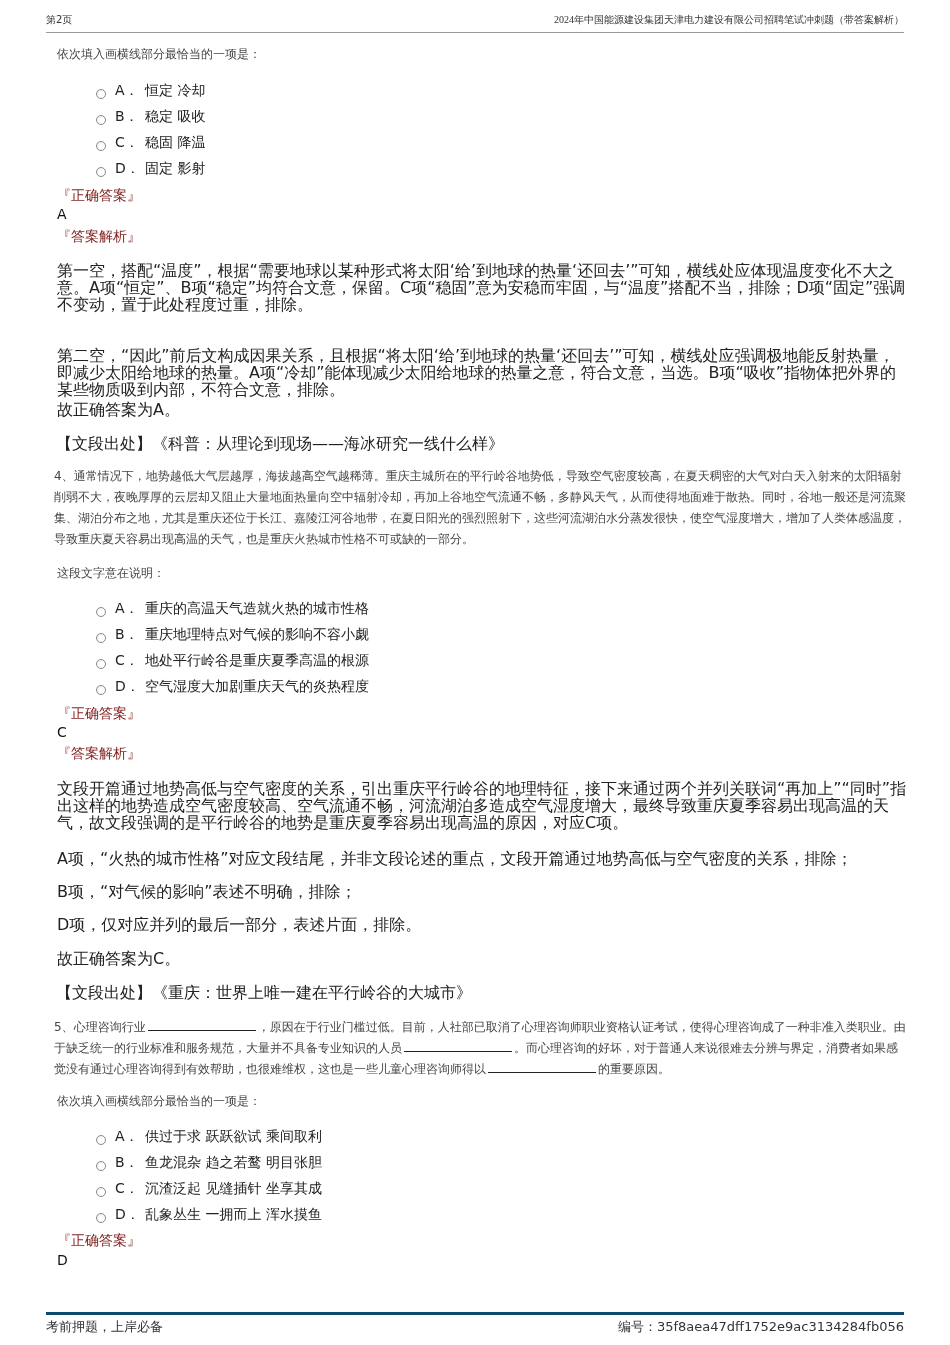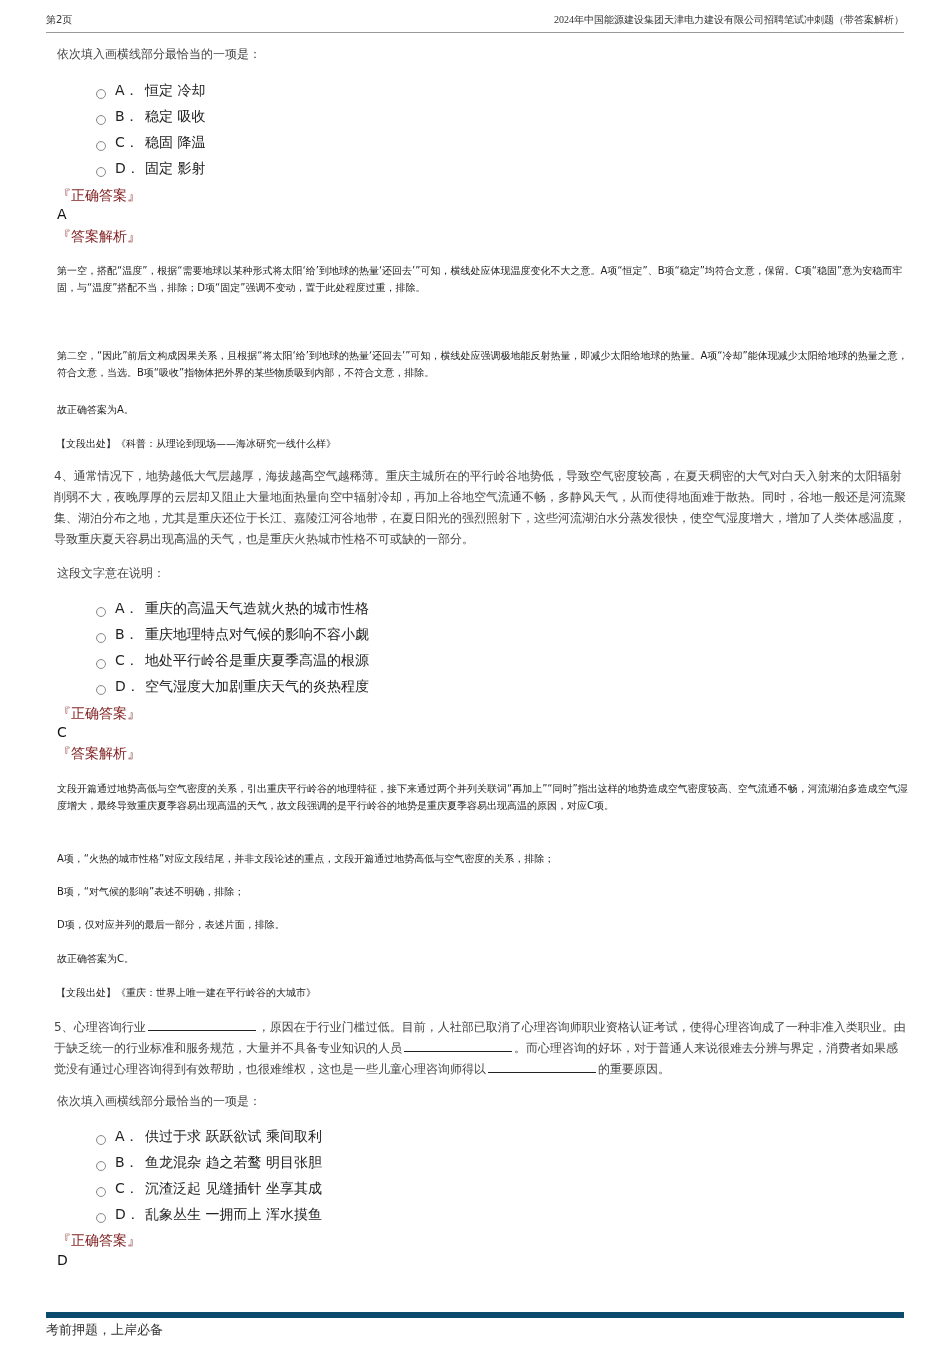--- a/index.html
+++ b/index.html
@@ -10,29 +10,29 @@
   }
   .header {
     position: absolute; left: 46px; right: 46px; top: 10px; height: 22px;
     border-bottom: 1px solid #999;
     font-size: 10px; color: #333;
   }
   .header .left { position: absolute; left: 0; top: 3px; }
   .header .right { position: absolute; right: 0; top: 3px; font-family: Liberation Serif, serif; }
   .footer {
     position: absolute; left: 46px; right: 46px; top: 1312px; height: 24px;
-    border-top: 6px solid #0c4a6e;
+    border-top: 3px solid #0c4a6e;
     font-size: 13px; color: #333;
   }
   .footer .left { position: absolute; left: 0; top: 3px; }
   .footer .right { position: absolute; right: 0; top: 3px; }
 
   .block { position: absolute; left: 57px; right: 42px; }
   .small { font-size: 12px; color: #444; line-height: 21px; }
-  .para { font-size: 10px; color: #222; line-height: 17px; }
+  .para { font-size: 16px; color: #222; line-height: 17px; }
 
   .options { position: absolute; left: 96px; }
   .option {
     display: flex; align-items: center; height: 26px;
     font-size: 14px; color: #222;
   }
   .radio {
     width: 10px; height: 10px; border-radius: 50%;
     border: 1px solid #8a8a8a; box-sizing: border-box;
     background: radial-gradient(circle at 60% 60%, #fff 40%, #e6e6e6 100%);
@@ -151,13 +151,14 @@
     <span class="opt-letter">D．</span>
     <span>乱象丛生 一拥而上 浑水摸鱼</span>
   </div>
 </div>
 
 <div class="bracket" style="top:1232px;">『正确答案』</div>
 <div class="answer" style="top:1252px;">D</div>
 
 <div class="footer">
   <span class="left">考前押题，上岸必备</span>
+  <span class="right">编号：35f8aea47dff1752e9ac3134284fb056</span>
 </div>
 
 </body></html>

